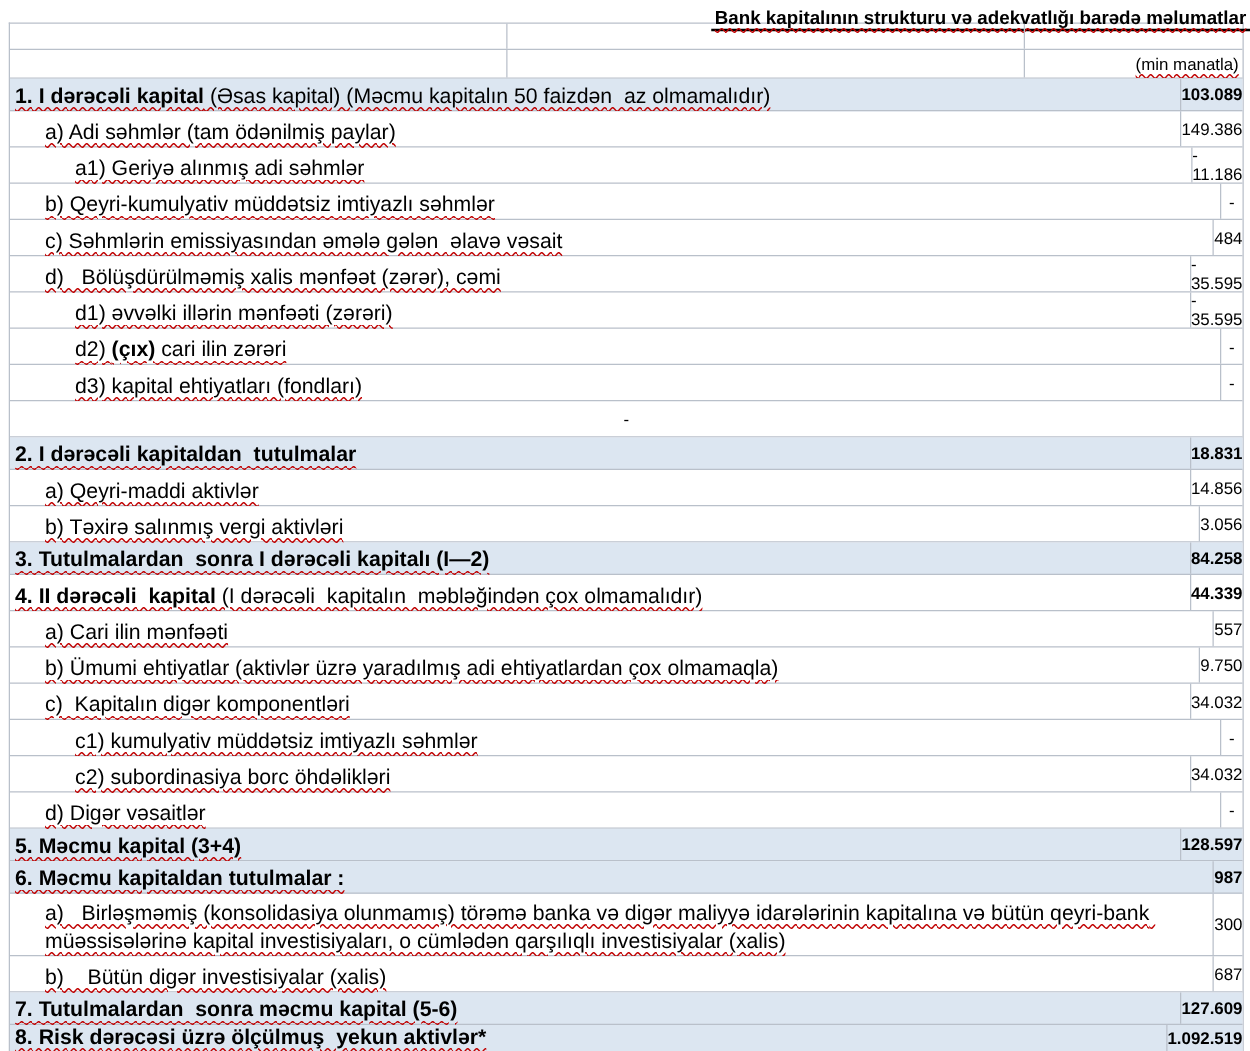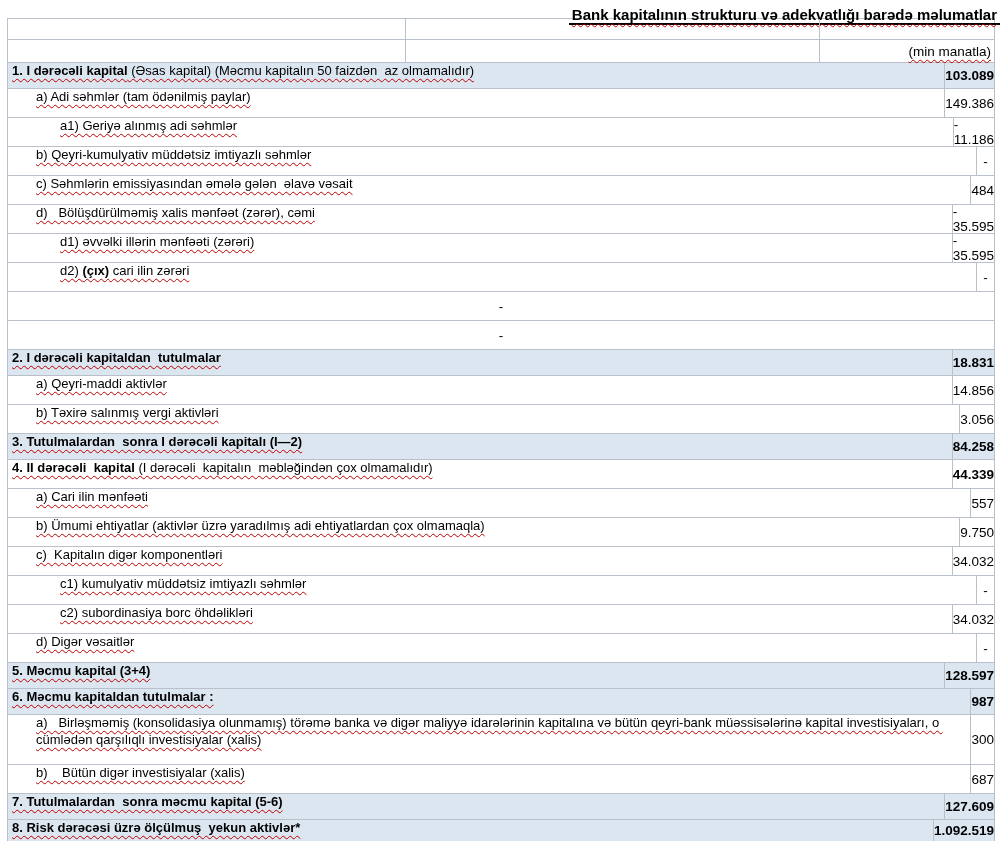--- a/index.html
+++ b/index.html
@@ -40,22 +40,22 @@
   .hrow .hc3{flex:1;display:flex;align-items:center;justify-content:flex-end;
     font-size:13.5px;padding-right:3px;}
   .h1{height:21px;}
   .h2{height:23px;}
   .row{display:flex;border-bottom:1px solid var(--bd);height:29px;}
   .row.hl{background:var(--hl);height:26px;}
   .row.tall{height:50px;}
   .row.short{height:22px;}
   .c-desc{
     width:969px;border-right:1px solid var(--bd);
-    display:flex;align-items:flex-start;
-    font-size:13px;line-height:1.3;
+    display:flex;align-items:flex-end;
+    font-size:17px;line-height:1.3;
   }
   .c-desc .lbl{white-space:pre-wrap;}
   .c-val{
     flex:1;display:flex;align-items:center;justify-content:center;
     font-size:13.5px;
   }
   .vb{font-weight:bold;text-align:center;}
   .b{font-weight:bold;}
   .i0{padding-left:4px;}
   .i1{padding-left:28px;}
@@ -124,20 +124,23 @@
         </div>
         <div class="c-val">- 35.595</div>
       </div>
       <div class="row">
         <div class="c-desc i2">
           <span class="lbl"><span class="sq">d2) </span><span class="sq b">(çıx)</span><span class="sq"> cari ilin zərəri</span></span>
         </div>
         <div class="c-val">-</div>
       </div>
       <div class="row">
+        <div class="c-desc i2">
+          <span class="lbl"><span class="sq">d3) kapital ehtiyatları (fondları)</span></span>
+        </div>
         <div class="c-val">-</div>
       </div>
       <div class="row">
         <div class="c-val">-</div>
       </div>
       <div class="row hl">
         <div class="c-desc i0">
           <span class="lbl"><span class="sq b">2. I dərəcəli kapitaldan  tutulmalar</span></span>
         </div>
         <div class="c-val vb">18.831</div>

